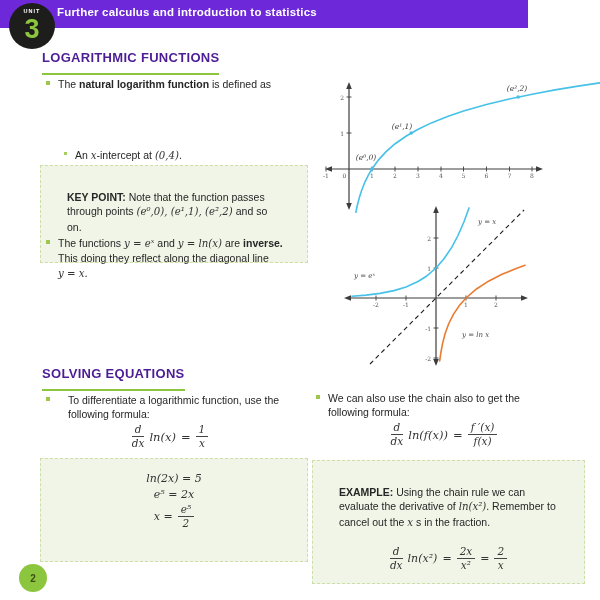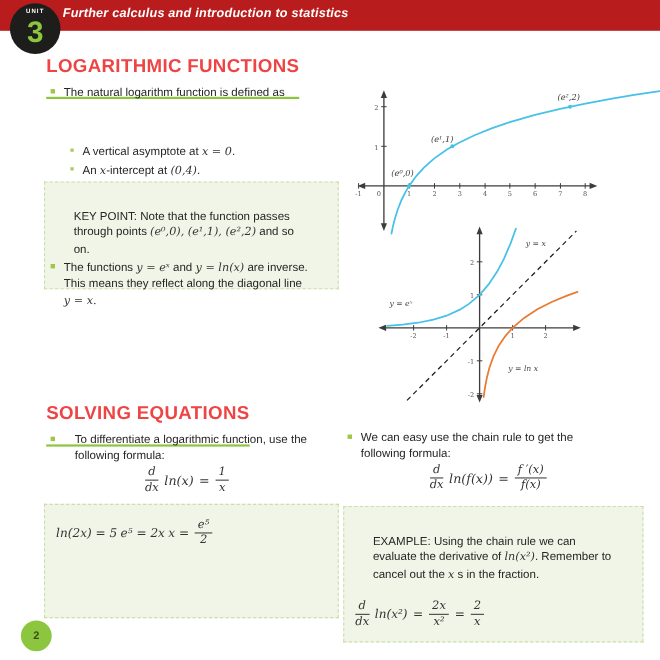--- a/index.html
+++ b/index.html
@@ -1,45 +1,45 @@
 <!DOCTYPE html>
 <html><head>
 <meta charset="utf-8">
 <style>
   html,body{margin:0;padding:0;background:#fff;}
   .page{position:relative;width:600px;height:600px;background:#ffffff;overflow:hidden;
         font-family:"Liberation Sans",sans-serif;color:#262626;}
   
-  .topbar{position:absolute;left:0;top:0;width:600px;height:28px;background:#b91c1c;font-style:italic;}
+  .topbar{position:absolute;left:0;top:0;width:528px;height:28px;background:#6d28d9;}
   .topbar .title{position:absolute;left:57px;top:6px;font-size:11.5px;font-weight:bold;color:#ffffff;letter-spacing:.2px;}
   .badge{position:absolute;left:9px;top:3px;width:46px;height:46px;border-radius:50%;background:#1d1d1b;
          display:flex;flex-direction:column;align-items:center;justify-content:center;line-height:1;}
   .badge .u{font-size:5.5px;font-weight:bold;color:#fff;letter-spacing:1px;margin-bottom:1px;}
   .badge .n{font-size:27px;font-weight:bold;color:#8CC63E;}
   
-  .h{position:absolute;font-size:17px;font-weight:bold;color:#ef4444;letter-spacing:.3px;
-     border-bottom:2.5px solid #8CC63E;padding-bottom:18px;}
+  .h{position:absolute;font-size:13px;font-weight:bold;color:#4c1d95;letter-spacing:.3px;
+     border-bottom:2.5px solid #8CC63E;padding-bottom:8px;}
   
   .bullet{position:absolute;display:flex;align-items:flex-start;}
   .bq{flex:0 0 4px;width:4px;height:4px;background:#9DC64B;margin:4px 8px 0 0;}
   .bq.sm{flex-basis:3px;width:3px;height:3px;background:#A9CE60;margin-top:4px;}
   .bt{font-size:10.5px;line-height:1.38;color:#262626;}
-  .b{font-weight:normal;}
+  .b{font-weight:bold;}
   .m{font-family:"DejaVu Serif",serif;font-style:italic;font-size:10.2px;color:#333;}
   
   .box{position:absolute;background:#F0F5E7;border:1.5px dashed #CCDFA8;padding:8px 10px 12px 10px;box-sizing:border-box;}
   .box p{margin:16px;font-size:10.5px;line-height:1.38;}
   
   .formula{position:absolute;display:flex;justify-content:center;align-items:center;gap:5px;
            font-family:"DejaVu Serif",serif;font-style:italic;font-size:11.5px;color:#333;}
   .frac{display:inline-flex;flex-direction:column;align-items:center;line-height:1.05;
         font-family:"DejaVu Serif",serif;font-style:italic;font-size:10.5px;color:#333;}
   .frac .fn{padding:0 3px 1px 3px;border-bottom:1px solid #444;}
   .frac .fd{padding-top:1px;}
-  .eqcol{display:flex;flex-direction:row;align-items:center;gap:3px;margin-top:5px;
+  .eqcol{display:flex;flex-direction:column;align-items:center;gap:3px;margin-top:5px;
          font-family:"DejaVu Serif",serif;font-style:italic;font-size:11px;color:#333;}
   .eqrow{display:flex;align-items:center;gap:5px;}
   
   .gsvg{position:absolute;}
   .axis{stroke:#3C3C3C;stroke-width:1.2;fill:none;}
   .tick{stroke:#3C3C3C;stroke-width:0.9;}
   .ah{fill:#3C3C3C;stroke:none;}
   .curve-cyan{stroke:#47C1E8;stroke-width:1.6;fill:none;stroke-linecap:round;}
   .curve-orange{stroke:#E97B32;stroke-width:1.6;fill:none;stroke-linecap:round;}
   .ident{stroke:#1a1a1a;stroke-width:1.1;stroke-dasharray:4.5,3.5;fill:none;}
@@ -66,39 +66,35 @@
 
   <div class="h" style="left:42px;top:50px;">LOGARITHMIC FUNCTIONS</div>
 
   <div class="bullet" style="left:46px;top:77px;width:262px;">
     <span class="bq"></span>
     <span class="bt"><span>The </span><span class="b">natural logarithm function</span><span> is defined as</span></span>
   </div>
 
 
 
-  <div class="bullet" style="left:64px;top:131px;width:240px;">
-    <span class="bq sm"></span>
-    <span class="bt"><span>A vertical asymptote at </span><span class="m">x = 0</span><span>.</span></span>
-  </div>
 
   <div class="bullet" style="left:64px;top:148px;width:240px;">
     <span class="bq sm"></span>
     <span class="bt"><span>An </span><span class="m">x</span><span>-intercept at </span><span class="m">(0,4)</span><span>.</span></span>
   </div>
 
   <div class="box" style="left:40px;top:165px;width:268px;min-height:56px;">
     <p><span class="b">KEY POINT:</span><span> Note that the function passes through points </span><span class="m">(e⁰,0), (e¹,1), (e²,2)</span><span> and so on.</span></p>
   </div>
 
   <div class="bullet" style="left:46px;top:236px;width:264px;">
     <span class="bq"></span>
     <span class="bt">
       <span>The functions </span><span class="m">y = eˣ</span><span> and </span><span class="m">y = ln(x)</span><span> are </span><span class="b">inverse.</span><br>
-      <span>This means they reflect along the diagonal line</span><br>
+      <span>This doing they reflect along the diagonal line</span><br>
       <span class="m">y = x.</span>
     </span>
   </div>
 
   <svg class="gsvg" style="left:320px;top:60px;" width="280" height="160" viewBox="0 0 280 160">
     <line class="axis" x1="10" y1="109" x2="217" y2="109"></line>
     <polygon class="ah" points="223,109 216,106.2 216,111.8"></polygon>
     <polygon class="ah" points="5,109 12,106.2 12,111.8"></polygon>
     <line class="axis" x1="29" y1="27" x2="29" y2="144"></line>
     <polygon class="ah" points="29,22 26.2,29 31.8,29"></polygon>
@@ -207,21 +203,21 @@
         <span class="frac">
             <span class="fn">e⁵</span>
             <span class="fd">2</span>
           </span>
       </span>
     </div>
   </div>
 
   <div class="bullet" style="left:316px;top:391px;width:262px;">
     <span class="bq"></span>
-    <span class="bt"><span>We can easy use the chain rule to get the</span><br><span>following formula:</span></span>
+    <span class="bt"><span>We can also use the chain also to get the</span><br><span>following formula:</span></span>
   </div>
 
   <div class="formula" style="left:315px;top:422px;width:258px;">
     <span class="frac">
         <span class="fn">d</span>
         <span class="fd">dx</span>
       </span>
     <span>ln(f(x))</span>
     <span>=</span>
     <span class="frac">

